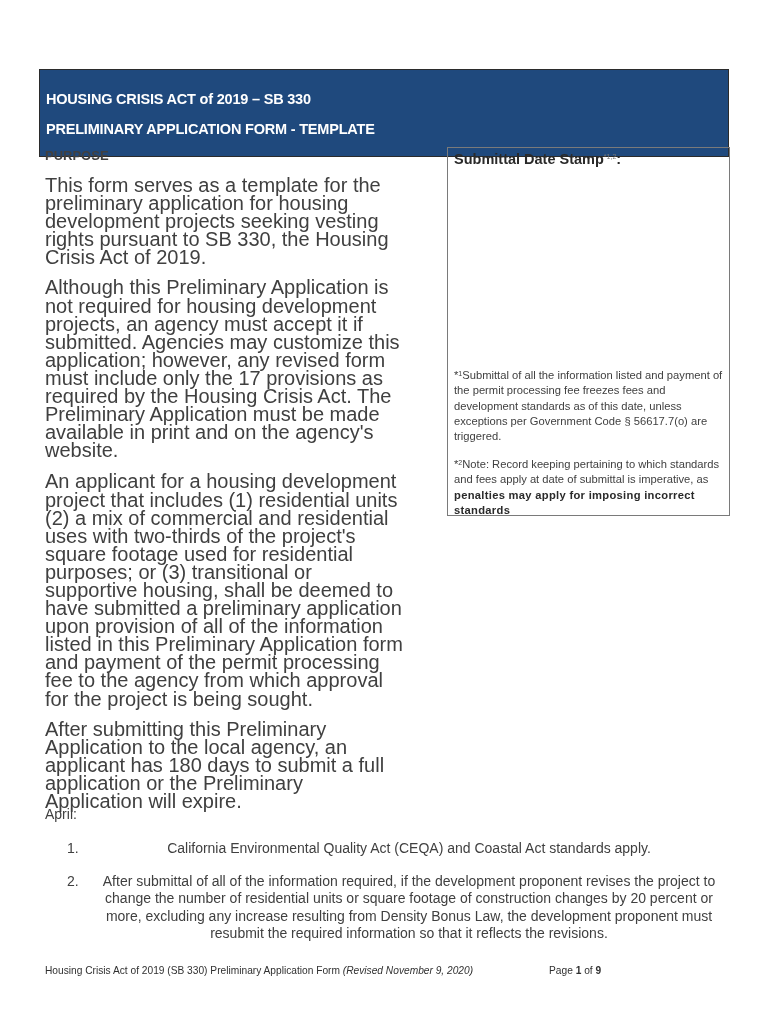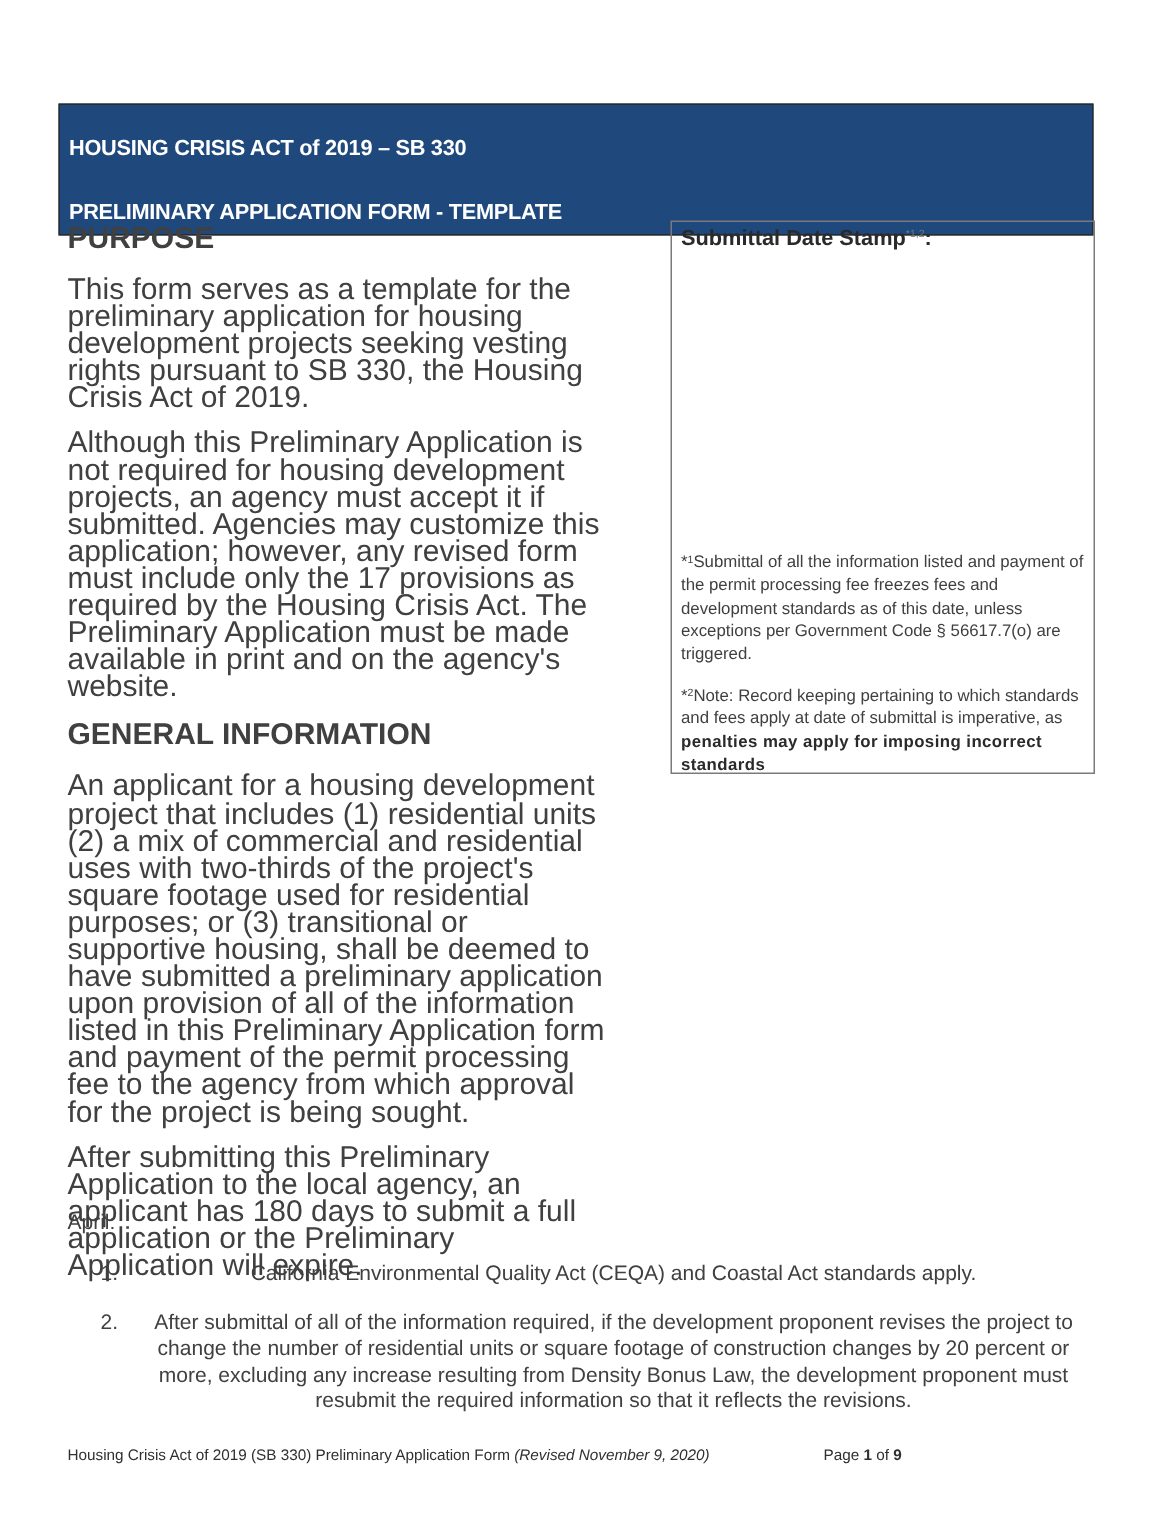--- a/index.html
+++ b/index.html
@@ -3,24 +3,24 @@
 <meta charset="utf-8">
 <style>
   html, body { margin: 0; padding: 0; background: #ffffff; }
   body { width: 770px; height: 1024px; position: relative; overflow: hidden;
          font-family: "Liberation Sans", sans-serif; color: #404040; }
   .banner { position: absolute; left: 39px; top: 46px; width: 690px; height: 88px;
             background: #1f497d; border: 1px solid #2b2b2b; box-sizing: border-box; margin-top: 23px; }
   .banner-line { position: absolute; left: 6px; color: #ffffff; font-weight: bold;
                  font-size: 14.5px; letter-spacing: -0.2px; }
   .banner-line.l1 { top: 21px; }
-  .banner-line.l2 { top: 64px; text-align: center; }
+  .banner-line.l2 { top: 51px; text-align: center; }
 
   .left-col { position: absolute; left: 45px; top: 148px; width: 360px; }
-  .section-heading { font-weight: bold; font-size: 20px; color: #404040; margin: 0; }
+  .section-heading { font-weight: bold; font-size: 13px; color: #404040; margin: 0; }
   .para { font-size: 20px; line-height: 18.1px; margin: 0; color: #404040; }
 
   .stamp-box { position: absolute; left: 447px; top: 147px; width: 283px; height: 369px;
                border: 1px solid #7a7a7a; box-sizing: border-box; }
   .stamp-title { position: absolute; left: 6px; top: 3px; font-weight: bold;
                  font-size: 14.5px; color: #2a2a2a; }
   .stamp-title sup { font-size: 7px; font-weight: normal; color: #777; vertical-align: 5px; }
   .stamp-note { position: absolute; left: 6px; width: 272px; font-size: 11.2px;
                 line-height: 15.3px; color: #404040; }
   .stamp-note sup { font-size: 7px; vertical-align: 3px; }
@@ -44,21 +44,20 @@
 
 <div class="banner">
   <div class="banner-line l1">HOUSING CRISIS ACT of 2019 – SB 330</div>
   <div class="banner-line l2">PRELIMINARY APPLICATION FORM - TEMPLATE</div>
 </div>
 
 <div class="left-col">
   <p class="section-heading">PURPOSE</p>
   <p class="para" style="margin-top:13px">This form serves as a template for the preliminary application for housing development projects seeking vesting rights pursuant to SB 330, the Housing Crisis Act of 2019.</p>
   <p class="para" style="margin-top:12px">Although this Preliminary Application is not required for housing development projects, an agency must accept it if submitted. Agencies may customize this application; however, any revised form must include only the 17 provisions as required by the Housing Crisis Act. The Preliminary Application must be made available in print and on the agency's website.</p>
-  <p class="section-heading" style="margin-top:12px">GENERAL INFORMATION</p>
   <p class="para" style="margin-top:13px">An applicant for a housing development project that includes (1) residential units (2) a mix of commercial and residential uses with two-thirds of the project's square footage used for residential purposes; or (3) transitional or supportive housing, shall be deemed to have submitted a preliminary application upon provision of all of the information listed in this Preliminary Application form and payment of the permit processing fee to the agency from which approval for the project is being sought.</p>
   <p class="para" style="margin-top:12px">After submitting this Preliminary Application to the local agency, an applicant has 180 days to submit a full application or the Preliminary Application will expire.</p>
 </div>
 
 <div class="stamp-box">
   <div class="stamp-title">
     <span>Submittal Date Stamp</span><sup>*1,2</sup><span>:</span>
   </div>
   <div class="stamp-note n1">
     <span>*</span><sup>1</sup><span>Submittal of all the information listed and payment of the permit processing fee freezes fees and development standards as of this date, unless exceptions per Government Code § 56617.7(o) are triggered.</span>

